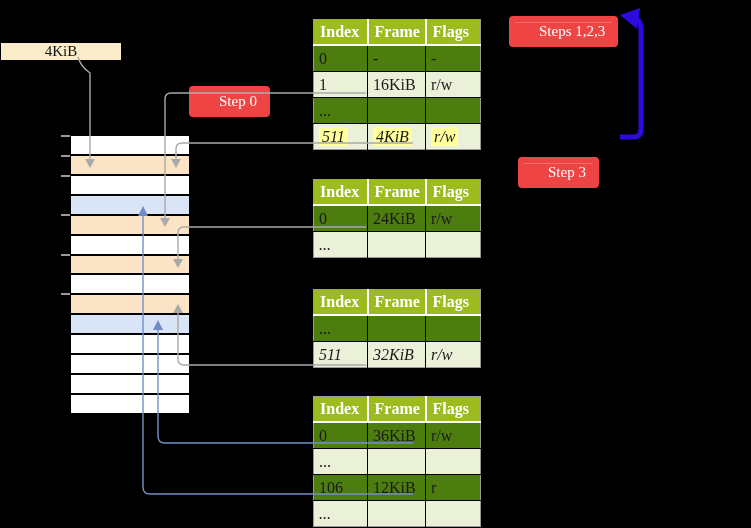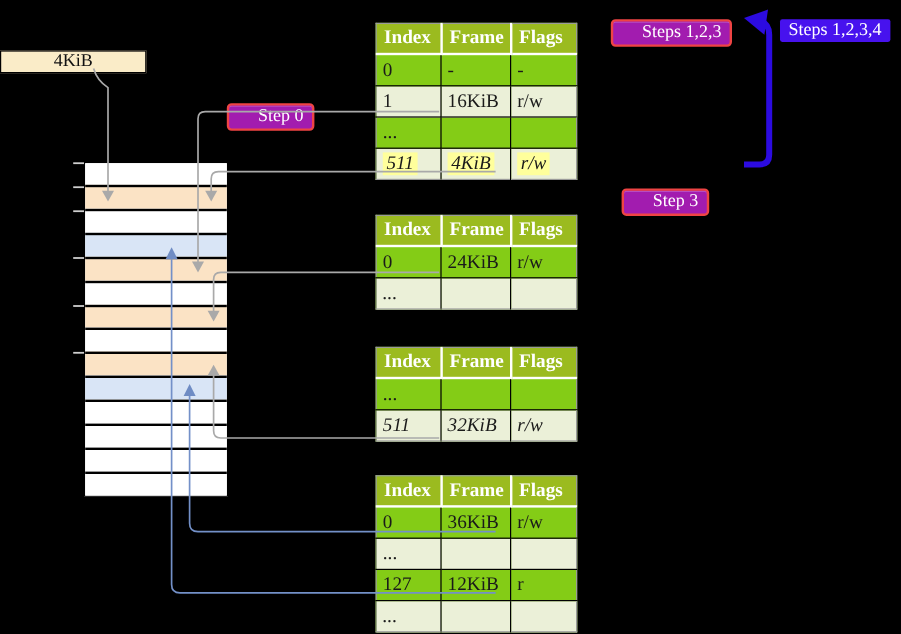--- a/index.html
+++ b/index.html
@@ -8,40 +8,40 @@
   .canvas{position:absolute;inset:0;width:751px;height:528px;}
 
   
   .box4kib{position:absolute;left:0;top:42px;width:120px;height:17px;
     background:#faecc8;border:1px solid #000;display:flex;align-items:center;
     justify-content:center;font-size:15px;color:#111;}
 
   
   .badge{position:absolute;color:#fff;font-size:15px;line-height:19px;
     padding:0 7px;white-space:nowrap;}
-  .badge.red{background:#a21caf;border:2px solid #ef4444;border-radius:4px;
+  .badge.red{background:#ef4444;border:6px solid #ef4444;border-radius:4px;
     box-shadow:inset 0 1px 0 rgba(255,255,255,.22);padding-left:24px;}
   .badge.blue{background:#4712ee;border-radius:2px;}
   .b-step0{left:189px;top:38px;margin-top:48px;}
   .b-steps123{left:509px;top:16px;}
   .b-steps1234{left:650px;top:16px;}
   .b-step4{left:518px;top:157px;}
 
   
   .memstrip{position:absolute;left:70px;top:135px;width:118px;height:277px;
     border:1px solid #000;display:flex;flex-direction:column;background:#fff;}
   .memstrip .frame{flex:1;border-top:2px solid #000;}
   .memstrip .frame:first-child{border-top:none;}
   .frame.free{background:#ffffff;}
   .frame.table{background:#fbe3c5;}
   .frame.data{background:#d9e5f6;}
 
   
   table.pt{position:absolute;left:313px;width:167px;border-collapse:collapse;
-    table-layout:fixed;background:#84cc16;font-size:16px;color:#1a1a1a;
+    table-layout:fixed;background:#4d7c0f;font-size:16px;color:#1a1a1a;
     border:1px solid #9a9a9a;}
   table.pt col.c1{width:54px;} table.pt col.c2{width:58px;} table.pt col.c3{width:55px;}
   table.pt th{background:#9bbb1f;color:#fff;font-weight:bold;text-align:left;
     padding:0 0 0 6px;height:24px;border-right:2px solid #fff;
     border-bottom:2px solid #fff;font-size:16px;}
   table.pt th:last-child{border-right:none;}
   table.pt td{height:25px;padding:0 0 0 5px;border-right:1px solid #000;
     border-bottom:1px solid #000;vertical-align:middle;line-height:25px;}
   table.pt td:last-child{border-right:none;}
   table.pt tr:last-child td{border-bottom:none;font-style:italic;}
@@ -55,21 +55,20 @@
 <body>
 
 <div class="canvas">
 
   <div class="box4kib">
     <span>4KiB</span>
   </div>
 
   <div class="badge red b-step0">Step 0</div>
   <div class="badge red b-steps123">Steps 1,2,3</div>
-  <div class="badge blue b-steps1234">Steps 1,2,3,4</div>
   <div class="badge red b-step4">Step 3</div>
 
   <div class="memstrip">
     <div class="frame free"></div>
     <div class="frame table"></div>
     <div class="frame free"></div>
     <div class="frame data"></div>
     <div class="frame table"></div>
     <div class="frame free"></div>
     <div class="frame table"></div>
@@ -183,21 +182,21 @@
       <td>0</td>
       <td>36KiB</td>
       <td>r/w</td>
     </tr>
     <tr class="alt">
       <td>...</td>
       <td></td>
       <td></td>
     </tr>
     <tr>
-      <td>127</td>
+      <td>106</td>
       <td>12KiB</td>
       <td>r</td>
     </tr>
     <tr class="alt">
       <td>...</td>
       <td></td>
       <td></td>
     </tr>
   </tbody>
     </table>

